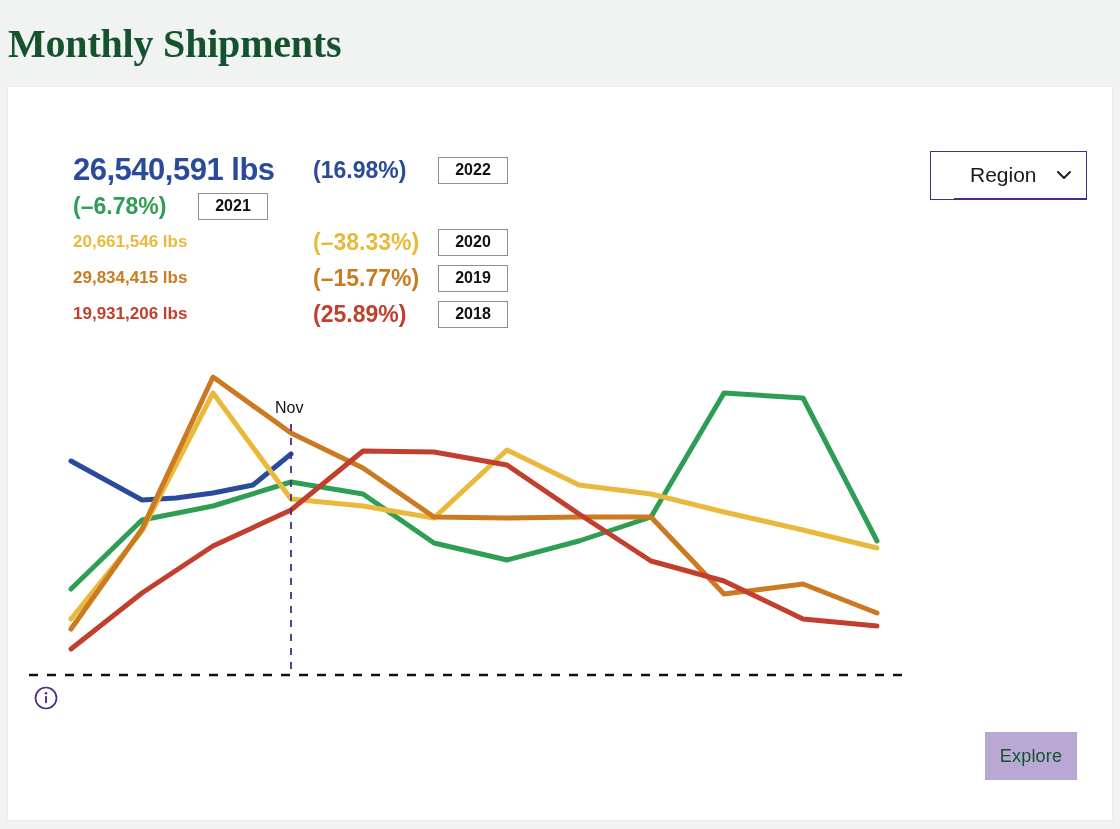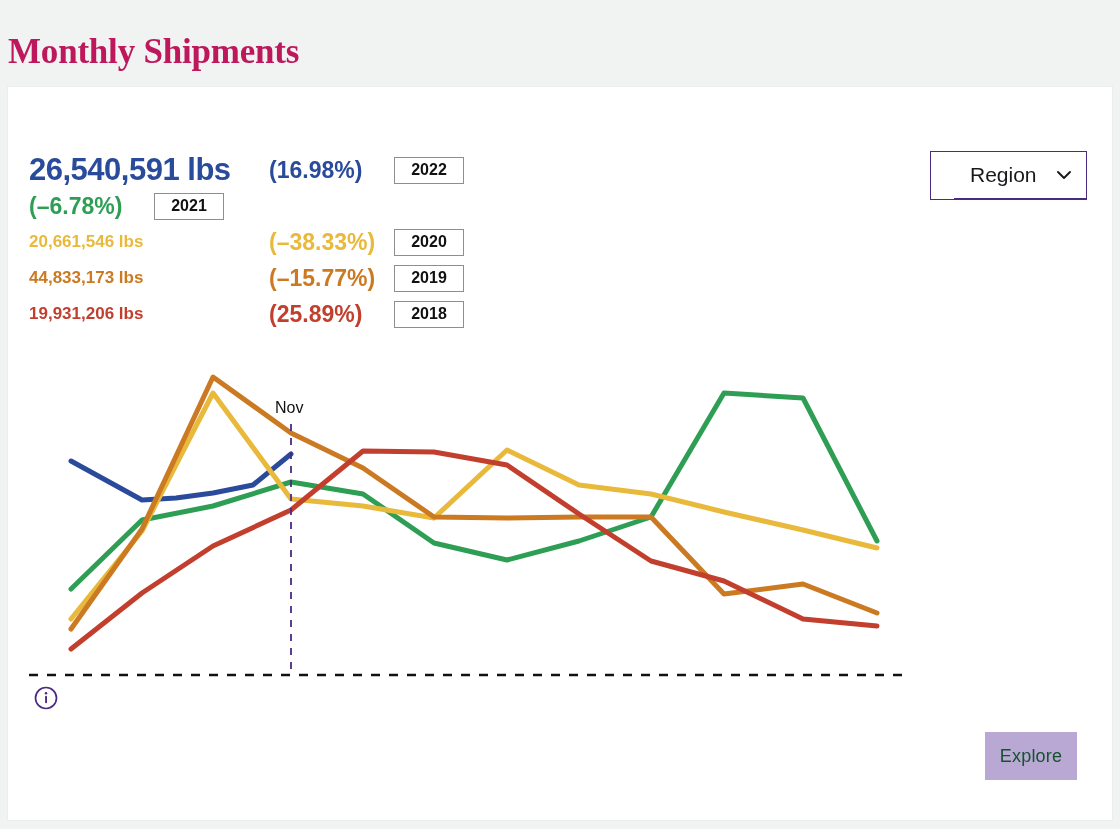--- a/index.html
+++ b/index.html
@@ -13,24 +13,23 @@
     font-family: "Liberation Sans", sans-serif;
     overflow: hidden;
     position: relative;
   }
   #page-title {
     position: absolute;
     left: 8px;
     top: 20px;
     font-family: "Liberation Serif", serif;
     font-weight: bold;
-    font-size: 35px;
+    font-size: 40px;
     letter-spacing: -0.2px;
-    color: #be185d;
-    margin-top: 12px;
+    color: #14532d;
   }
   #card {
     position: absolute;
     left: 7px;
     top: 86px;
     width: 1106px;
     height: 735px;
     background: #ffffff;
     box-sizing: border-box;
     border: 1px solid #ececec;
@@ -38,20 +37,21 @@
   
   #stats {
     position: absolute;
     left: 21px;
     top: 65px;
   }
   .stat-row {
     display: flex;
     align-items: center;
     height: 36px;
+    margin-left: 44px;
   }
   .stat-value {
     width: 240px;
     font-weight: bold;
     white-space: nowrap;
   }
   .stat-pct {
     width: 125px;
     font-weight: bold;
     white-space: nowrap;
@@ -156,21 +156,21 @@
     <div class="stat-row secondary">
       <span class="stat-pct" style="color: rgb(46, 158, 84);">(–6.78%)</span>
       <span class="stat-year">2021</span>
     </div>
     <div class="stat-row secondary">
       <span class="stat-value" style="color: rgb(232, 185, 58);">20,661,546 lbs</span>
       <span class="stat-pct" style="color: rgb(232, 185, 58);">(–38.33%)</span>
       <span class="stat-year">2020</span>
     </div>
     <div class="stat-row secondary">
-      <span class="stat-value" style="color: rgb(203, 122, 34);">44,833,173 lbs</span>
+      <span class="stat-value" style="color: rgb(203, 122, 34);">29,834,415 lbs</span>
       <span class="stat-pct" style="color: rgb(203, 122, 34);">(–15.77%)</span>
       <span class="stat-year">2019</span>
     </div>
     <div class="stat-row secondary">
       <span class="stat-value" style="color: rgb(194, 63, 46);">19,931,206 lbs</span>
       <span class="stat-pct" style="color: rgb(194, 63, 46);">(25.89%)</span>
       <span class="stat-year">2018</span>
     </div>
   </div>
 

